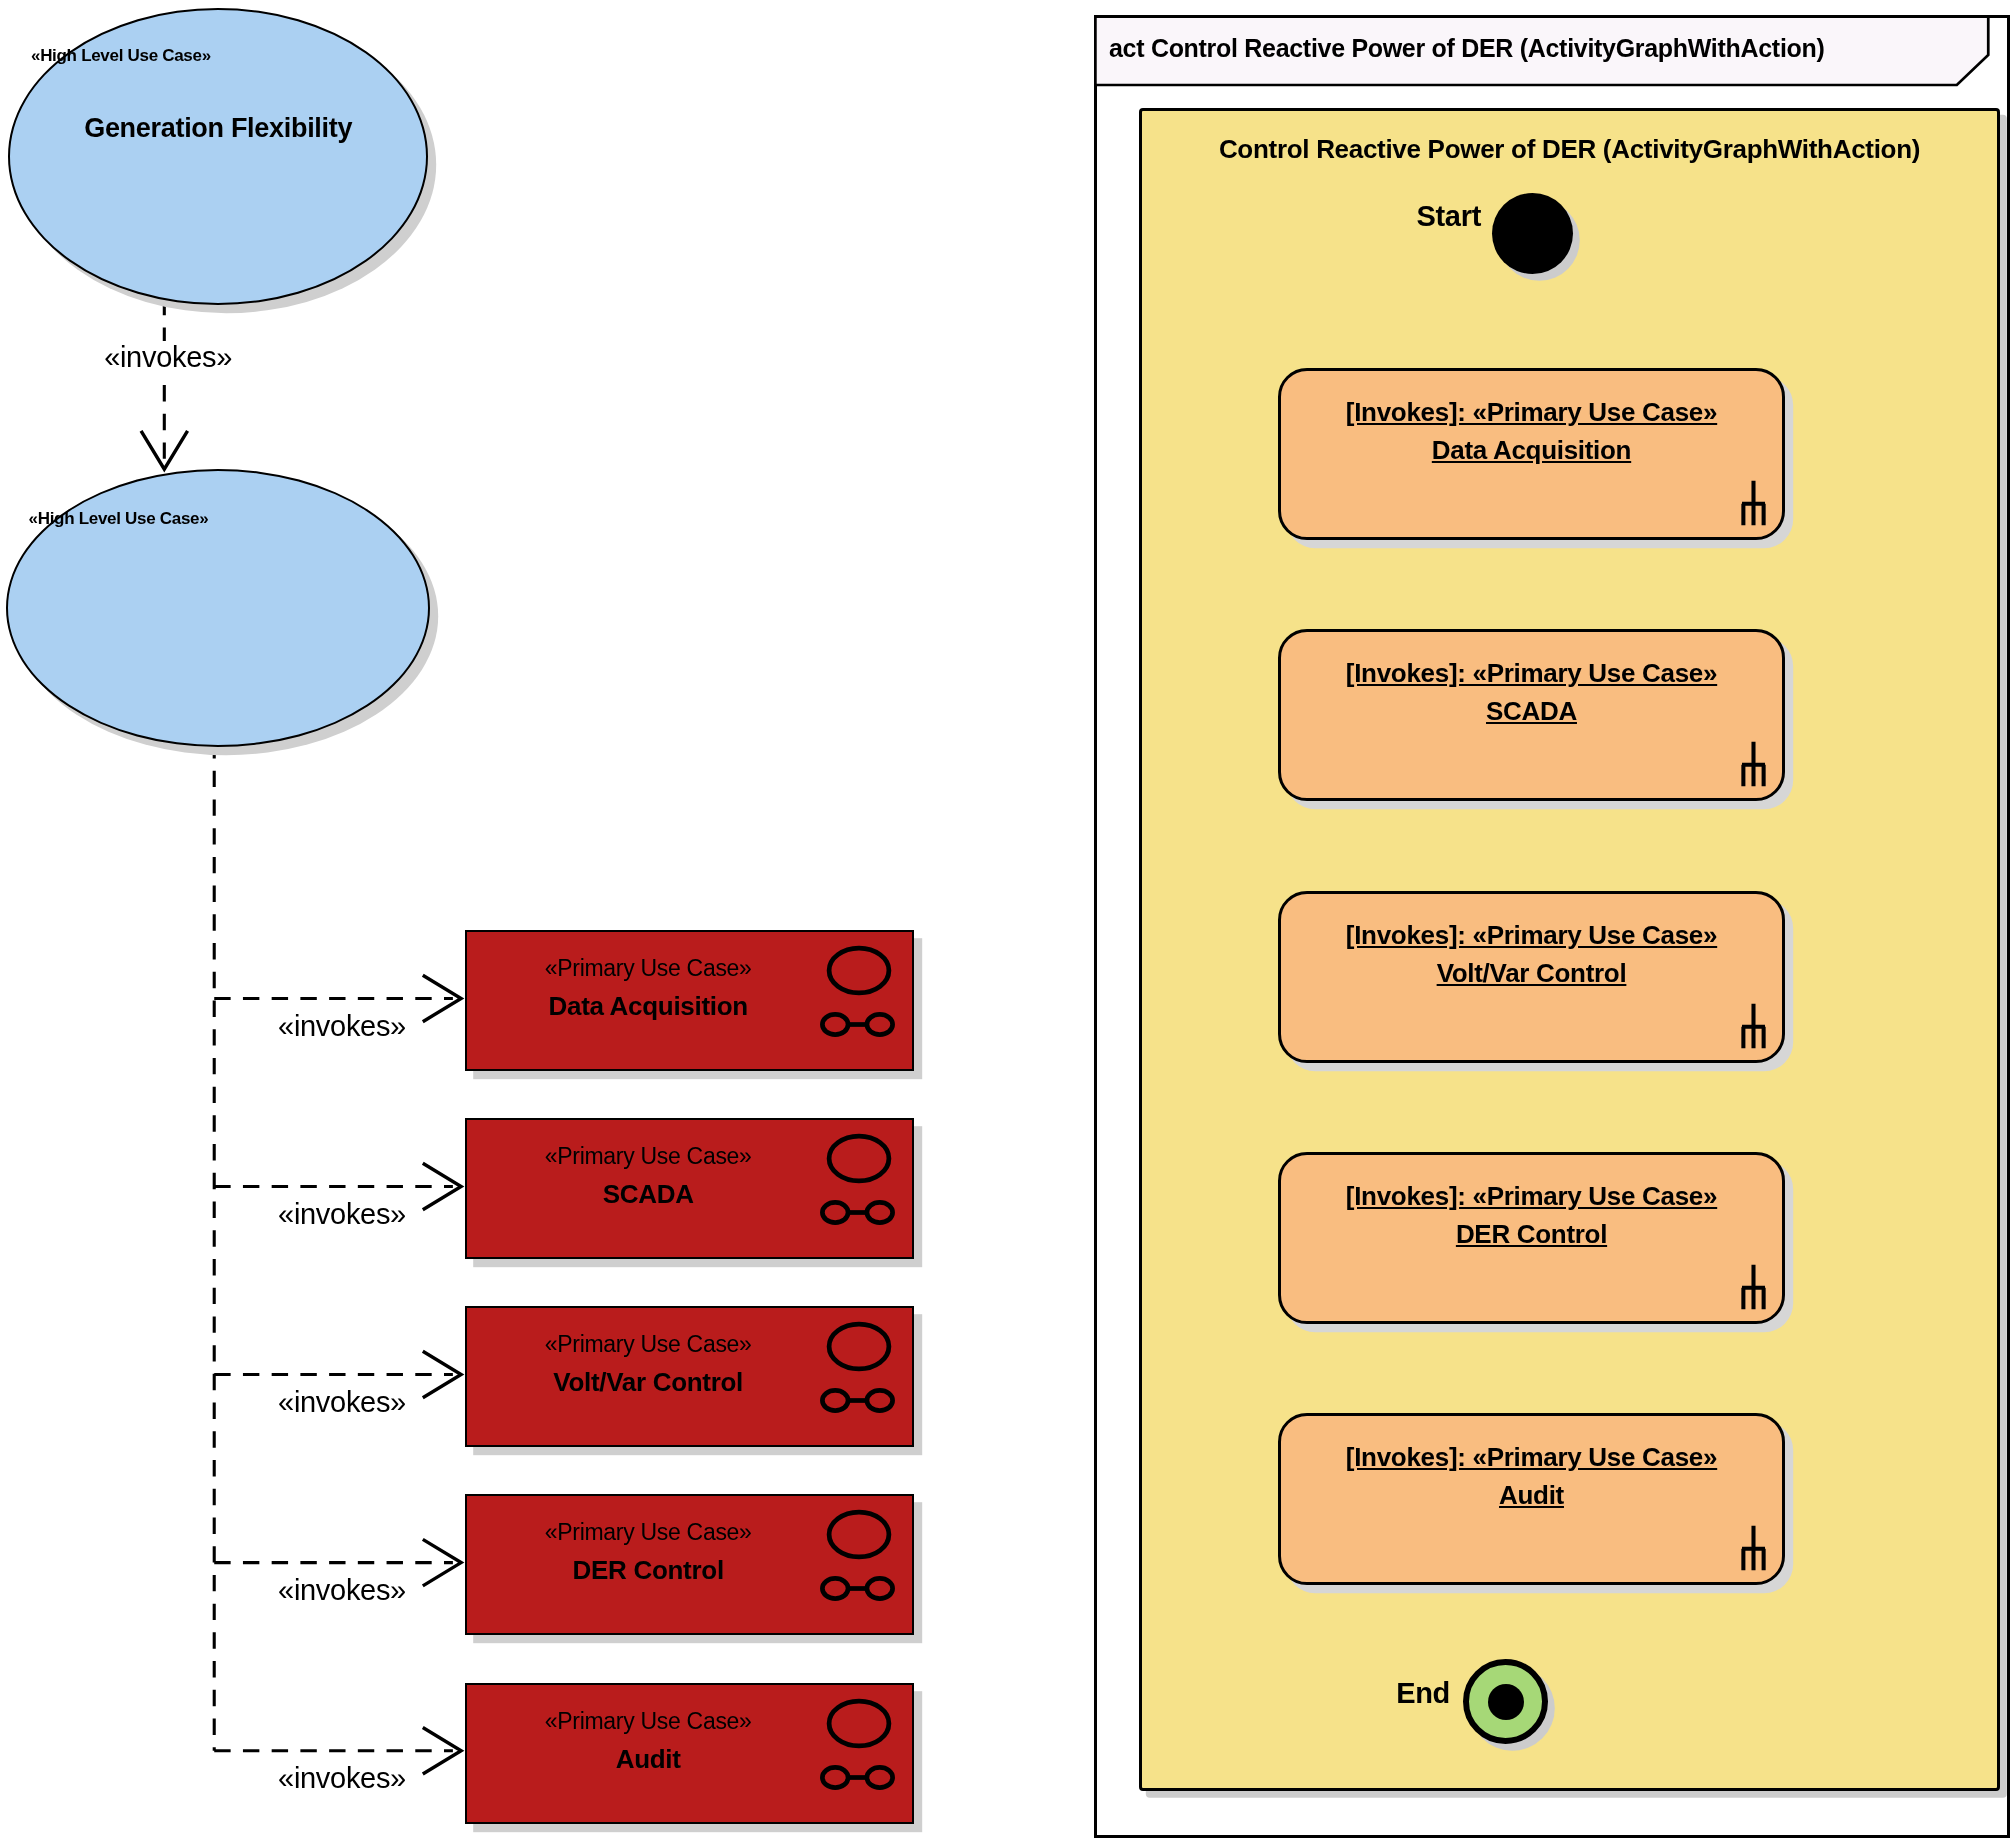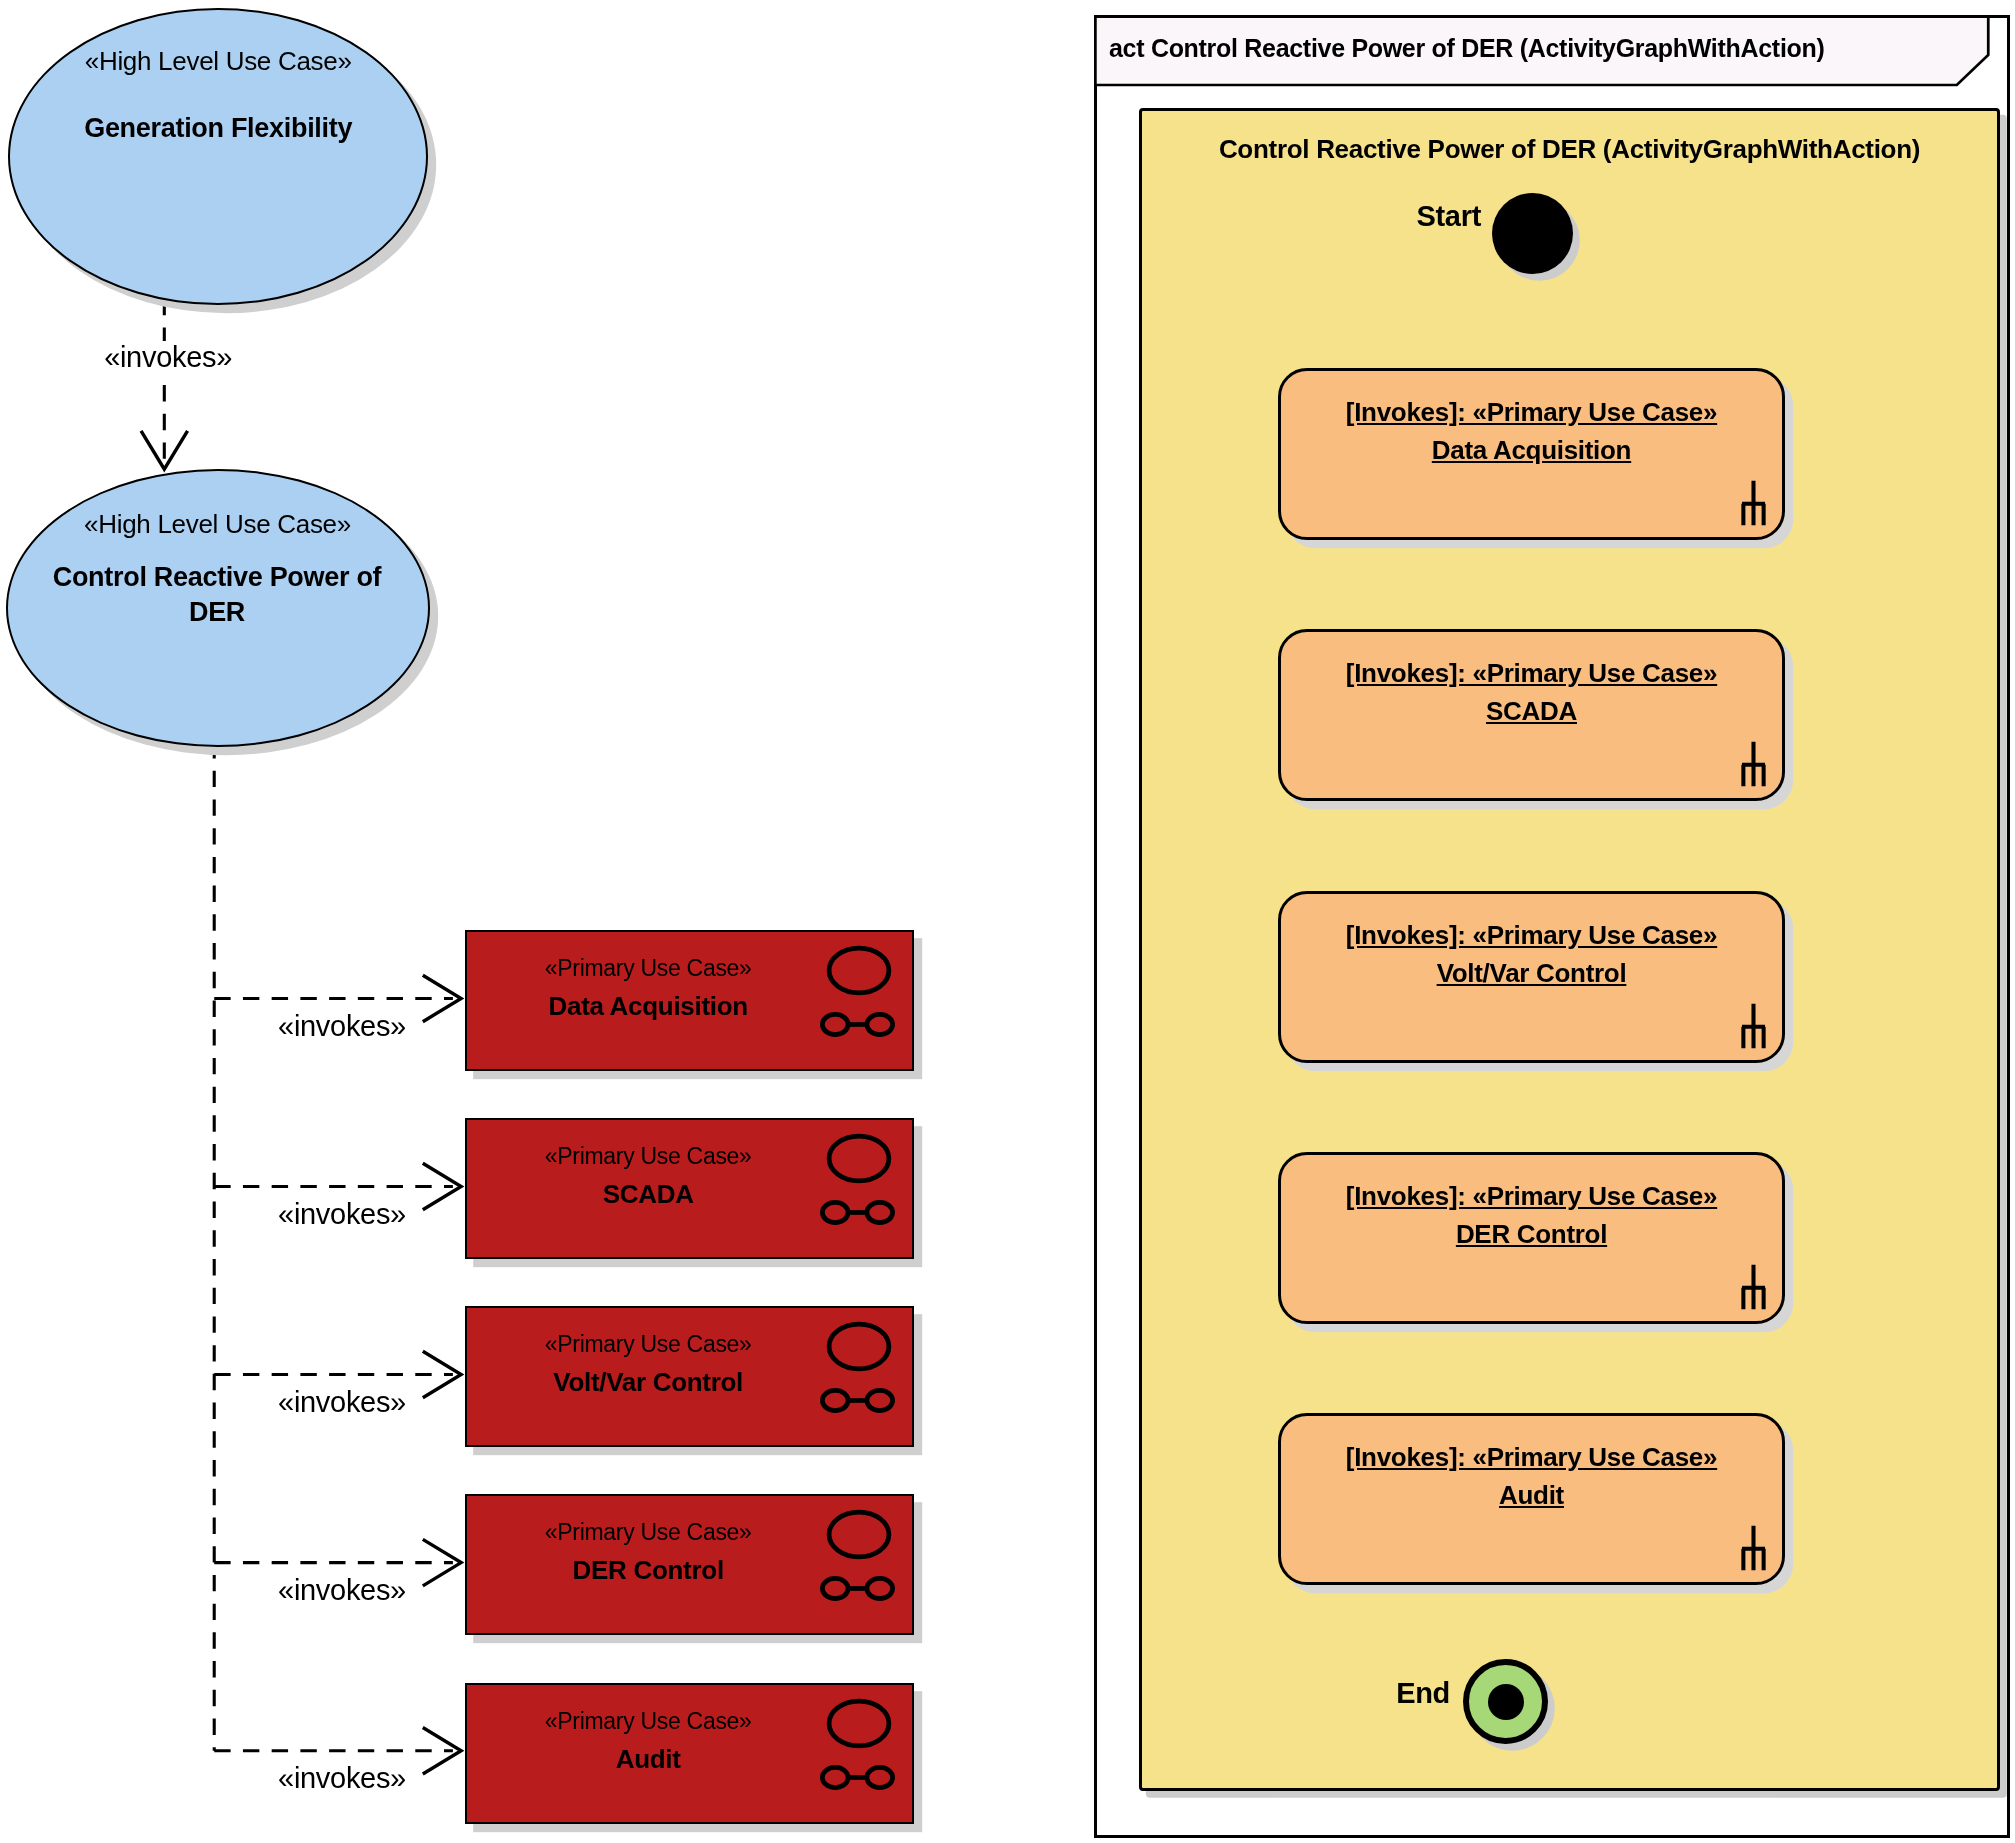--- a/index.html
+++ b/index.html
@@ -3,21 +3,21 @@
 <meta charset="utf-8">
 <style>
   html,body{margin:0;padding:0;background:#ffffff;}
   body{width:2015px;height:1843px;position:relative;overflow:hidden;
        font-family:"Liberation Sans","DejaVu Sans",sans-serif;color:#000;}
   .abs{position:absolute;}
   .shadow{box-shadow:8.2px 8.2px 0 #cfcfcf;}
   .uc-ellipse{border:2.7px solid #000;border-radius:50%;background:#abd0f2;}
   .uc-rect{border:2.7px solid #000;background:#b91c1c;}
   .stereo{font-size:23px;font-weight:400;text-align:center;white-space:nowrap;letter-spacing:-0.3px;}
-  .stereo-lg{font-size:26px;font-weight:400;text-align:center;white-space:nowrap;letter-spacing:-0.3px;}
+  .stereo-lg{font-size:17px;font-weight:700;text-align:left;white-space:nowrap;letter-spacing:-0.3px;}
   .name{font-size:26px;font-weight:700;text-align:center;letter-spacing:-0.3px;}
   .name-lg{font-size:27px;font-weight:700;text-align:center;letter-spacing:-0.3px;}
   .inv-label{font-size:29px;text-align:center;white-space:nowrap;letter-spacing:-0.3px;}
   .frame{border:3.4px solid #000;background:#fff;}
   .tab-text{font-size:25px;font-weight:700;white-space:nowrap;letter-spacing:-0.3px;}
   .region{border:3.4px solid #000;border-radius:4px;background:#f6e28a;box-shadow:6.8px 6.8px 0 #cccccc;}
   .region-title{font-size:26px;font-weight:700;text-align:center;white-space:nowrap;letter-spacing:-0.3px;}
   .action{border:3.4px solid #000;border-radius:29px;background:#f9bd80;box-shadow:8.2px 8.2px 0 #d6d6d6;}
   .action-line{font-size:26px;font-weight:700;text-align:center;white-space:nowrap;width:100%;letter-spacing:-0.3px;text-decoration:underline;}
   .node-label{font-size:29px;font-weight:700;letter-spacing:-0.3px;}
@@ -67,21 +67,20 @@
 
 <div class="abs uc-ellipse shadow" style="left:8.2px;top:8.2px;width:416px;height:293px">
   <div class="abs stereo-lg" style="left:5%;top:36px;width:90%">«High Level Use Case»</div>
   <div class="abs name-lg" style="left:5%;top:103px;width:90%">Generation Flexibility</div>
 </div>
 
 <div class="abs inv-label white-bg" style="left:89px;top:341px;width:150px">«invokes»</div>
 
 <div class="abs uc-ellipse shadow" style="left:5.5px;top:469px;width:420px;height:274px">
   <div class="abs stereo-lg" style="left:5%;top:38px;width:90%">«High Level Use Case»</div>
-  <div class="abs name-lg" style="left:calc(50% - 192px);top:89px;width:383px;line-height:1.3">Control Reactive Power of DER</div>
 </div>
 
 <div class="abs inv-label" style="left:260px;top:1010px;width:164px">«invokes»</div>
 <div class="abs inv-label" style="left:260px;top:1198px;width:164px">«invokes»</div>
 <div class="abs inv-label" style="left:260px;top:1386px;width:164px">«invokes»</div>
 <div class="abs inv-label" style="left:260px;top:1574px;width:164px">«invokes»</div>
 <div class="abs inv-label" style="left:260px;top:1762px;width:164px">«invokes»</div>
 
 <div class="abs uc-rect shadow" style="left:465px;top:930px;width:445px;height:137px">
   <div class="abs stereo" style="left:13.7px;top:23px;width:335px">«Primary Use Case»</div>

